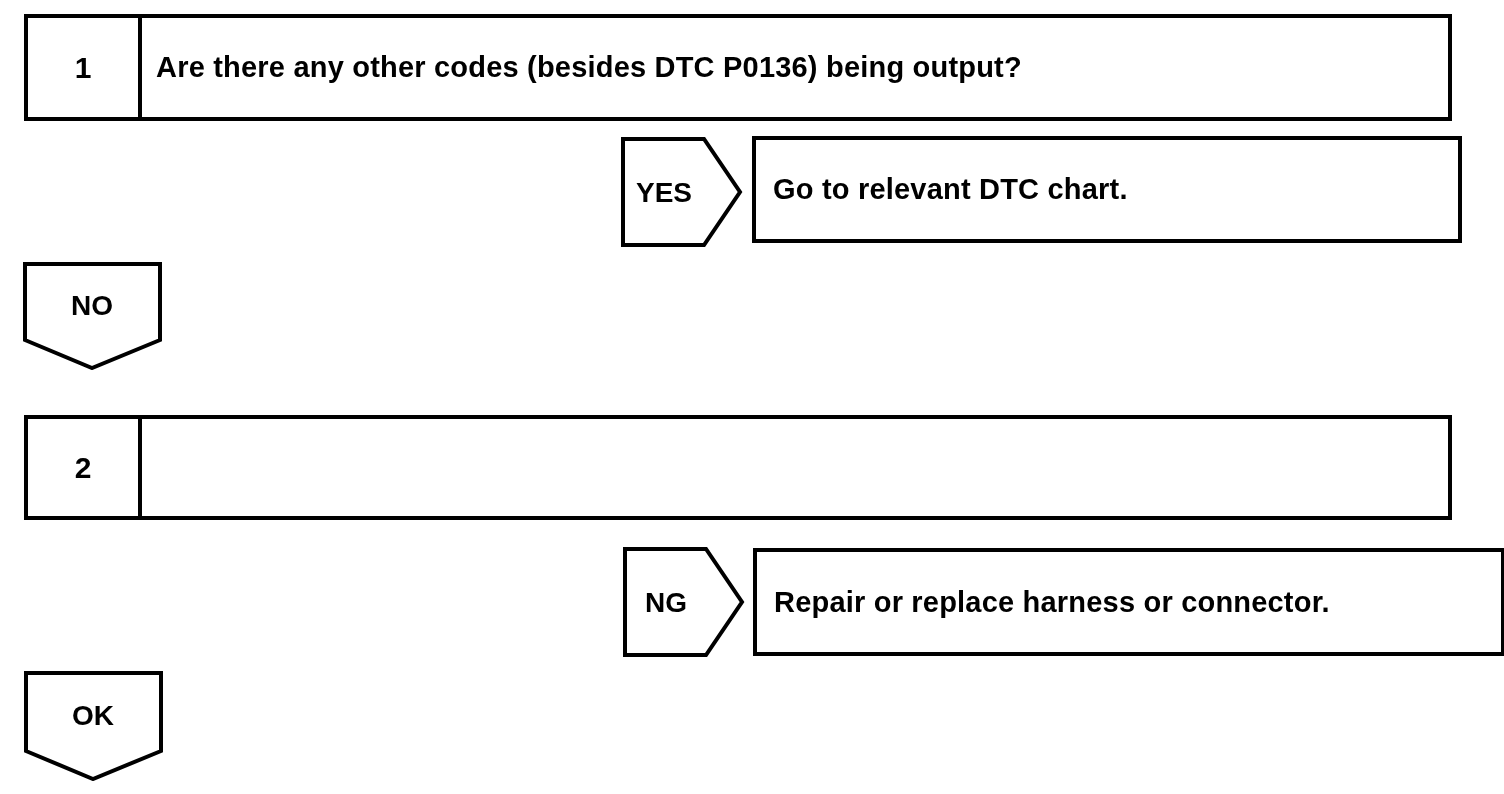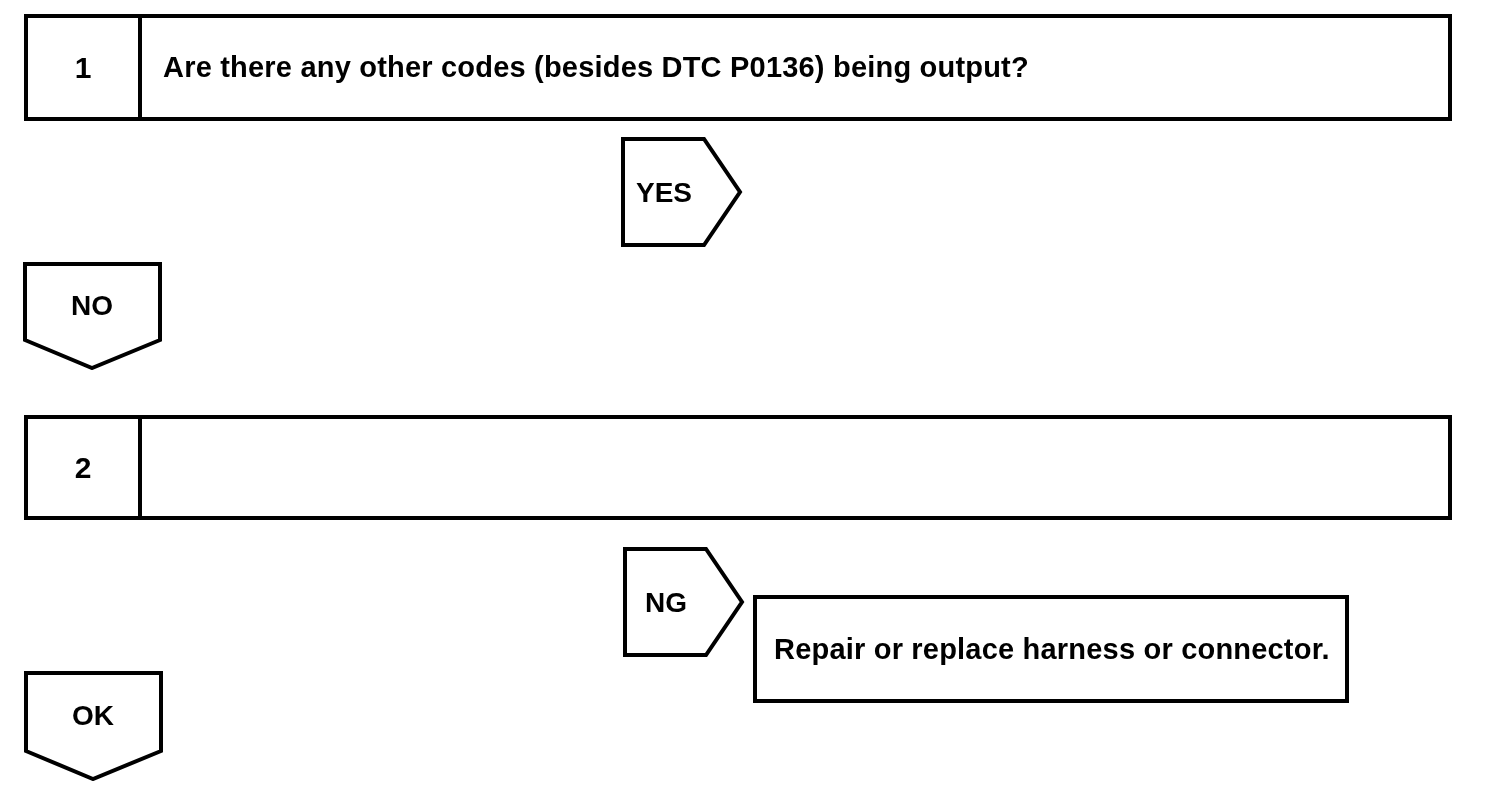--- a/index.html
+++ b/index.html
@@ -37,21 +37,21 @@
     display: flex;
     align-items: center;
     justify-content: center;
     font-size: 30px;
     font-weight: bold;
   }
   .step-text {
     flex: 1;
     display: flex;
     align-items: center;
-    padding-left: 21px;
+    padding-left: 14px;
     padding-right: 20px;
     font-size: 29px;
     font-weight: bold;
     line-height: 1.2;
     white-space: pre-line;
     letter-spacing: 0.2px;
   }
 
   
   .pointer-svg { position: absolute; display: block; }
@@ -65,21 +65,21 @@
     display: flex;
     align-items: center;
     padding-left: 17px;
     padding-right: 10px;
     box-sizing: border-box;
     font-size: 29px;
     font-weight: bold;
     letter-spacing: 0.2px;
   }
   .result-1 { left: 752px; top: 136px; width: 710px; height: 107px; }
-  .result-2 { left: 753px; top: 548px; width: 596px; height: 108px; margin-top: 47px; }
+  .result-2 { left: 753px; top: 548px; width: 752px; height: 108px; }
 
   
   .pentagon-svg { position: absolute; display: block; }
   .pentagon-no { left: 23px; top: 262px; }
   .pentagon-ok { left: 24px; top: 671px; }
 
   .shape-label {
     font-family: "Liberation Sans", sans-serif;
     font-weight: bold;
     font-size: 28px;
@@ -100,20 +100,23 @@
   <div class="step-box step-1">
     <div class="step-num">1</div>
     <div class="step-text">Are there any other codes (besides DTC P0136) being output?</div>
   </div>
 
   <svg class="pointer-svg pointer-yes" width="122" height="110" viewBox="0 0 122 110">
     <polygon class="shape-outline" points="2,2 83,2 119,55 83,108 2,108"></polygon>
     <text class="shape-label" x="43" y="65" text-anchor="middle">YES</text>
   </svg>
 
+  <div class="result-box result-1">
+    <span>Go to relevant DTC chart.</span>
+  </div>
 
   <svg class="pentagon-svg pentagon-no" width="139" height="108" viewBox="0 0 139 108">
     <polygon class="shape-outline" points="2,2 137,2 137,78 69,106 2,78"></polygon>
     <text class="shape-label" x="69" y="53" text-anchor="middle">NO</text>
   </svg>
 
   <div class="step-box step-2">
     <div class="step-num">2</div>
   </div>
 

